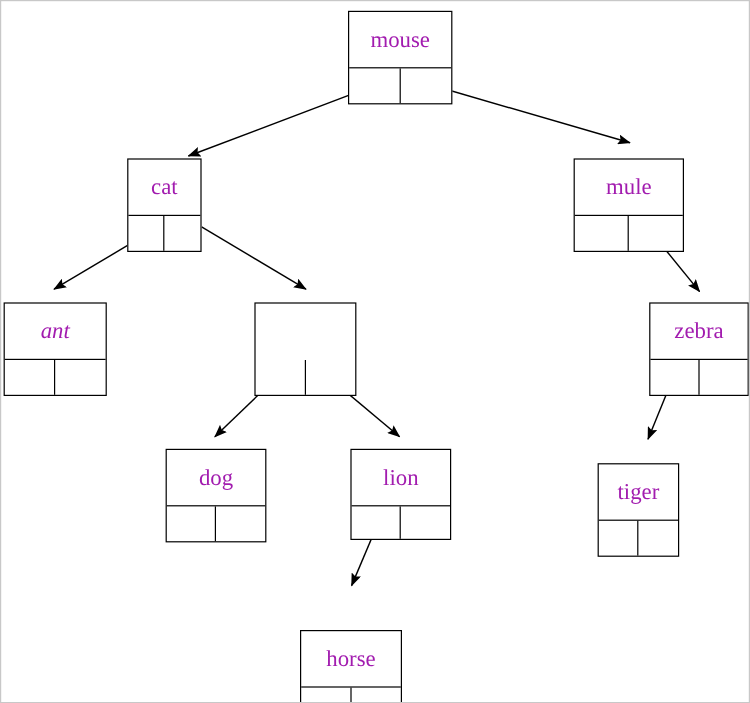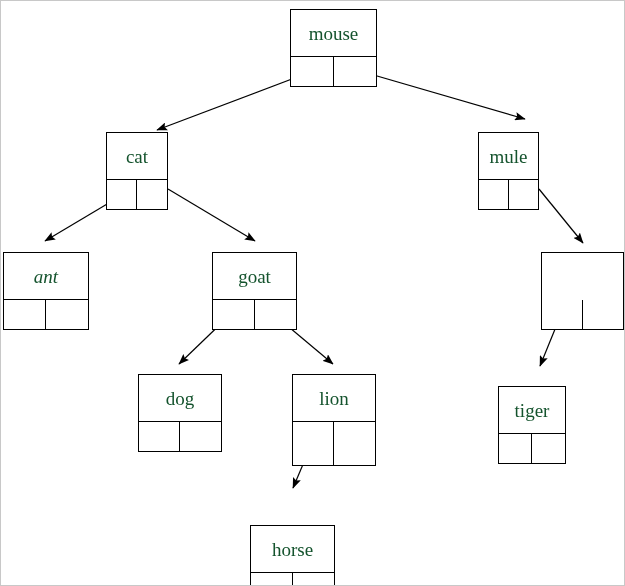--- a/index.html
+++ b/index.html
@@ -35,21 +35,21 @@
   }
   .node-label {
     position: absolute;
     left: 0;
     right: 0;
     top: 0;
     height: 47px;
     line-height: 47px;
     text-align: center;
     font-size: 19px;
-    color: #14532d;
+    color: #a21caf;
     border-bottom: 1.6px solid #000000;
     box-sizing: border-box;
     white-space: nowrap;
   }
   .node-cells {
     position: absolute;
     left: 0;
     right: 0;
     top: 47px;
     bottom: 0;
@@ -93,55 +93,55 @@
           <div class="node-cell right"></div>
         </div>
       </div>
       <div class="node" style="left: 105px; top: 131px; width: 62px; height: 78px;">
         <div class="node-label">cat</div>
         <div class="node-cells">
           <div class="node-cell left"></div>
           <div class="node-cell right"></div>
         </div>
       </div>
-      <div class="node" style="left: 477px; top: 131px; width: 61px; height: 78px;">
+      <div class="node" style="left: 477px; top: 131px; width: 92px; height: 78px;">
         <div class="node-label">mule</div>
         <div class="node-cells">
           <div class="node-cell left"></div>
           <div class="node-cell right"></div>
         </div>
       </div>
       <div class="node" style="left: 2px; top: 251px; width: 86px; height: 78px; font-style: italic;">
         <div class="node-label">ant</div>
         <div class="node-cells">
           <div class="node-cell left"></div>
           <div class="node-cell right"></div>
         </div>
       </div>
       <div class="node" style="left: 211px; top: 251px; width: 85px; height: 78px;">
-        <div class="node-label">goat</div>
         <div class="node-cells">
           <div class="node-cell left"></div>
           <div class="node-cell right"></div>
         </div>
       </div>
       <div class="node" style="left: 540px; top: 251px; width: 83px; height: 78px;">
+        <div class="node-label">zebra</div>
         <div class="node-cells">
           <div class="node-cell left"></div>
           <div class="node-cell right"></div>
         </div>
       </div>
       <div class="node" style="left: 137px; top: 373px; width: 84px; height: 78px; padding-left: 22px;">
         <div class="node-label">dog</div>
         <div class="node-cells">
           <div class="node-cell left"></div>
           <div class="node-cell right"></div>
         </div>
       </div>
-      <div class="node" style="left: 291px; top: 373px; width: 84px; height: 92px;">
+      <div class="node" style="left: 291px; top: 373px; width: 84px; height: 76px;">
         <div class="node-label">lion</div>
         <div class="node-cells">
           <div class="node-cell left"></div>
           <div class="node-cell right"></div>
         </div>
       </div>
       <div class="node" style="left: 497px; top: 385px; width: 68px; height: 78px;">
         <div class="node-label">tiger</div>
         <div class="node-cells">
           <div class="node-cell left"></div>

